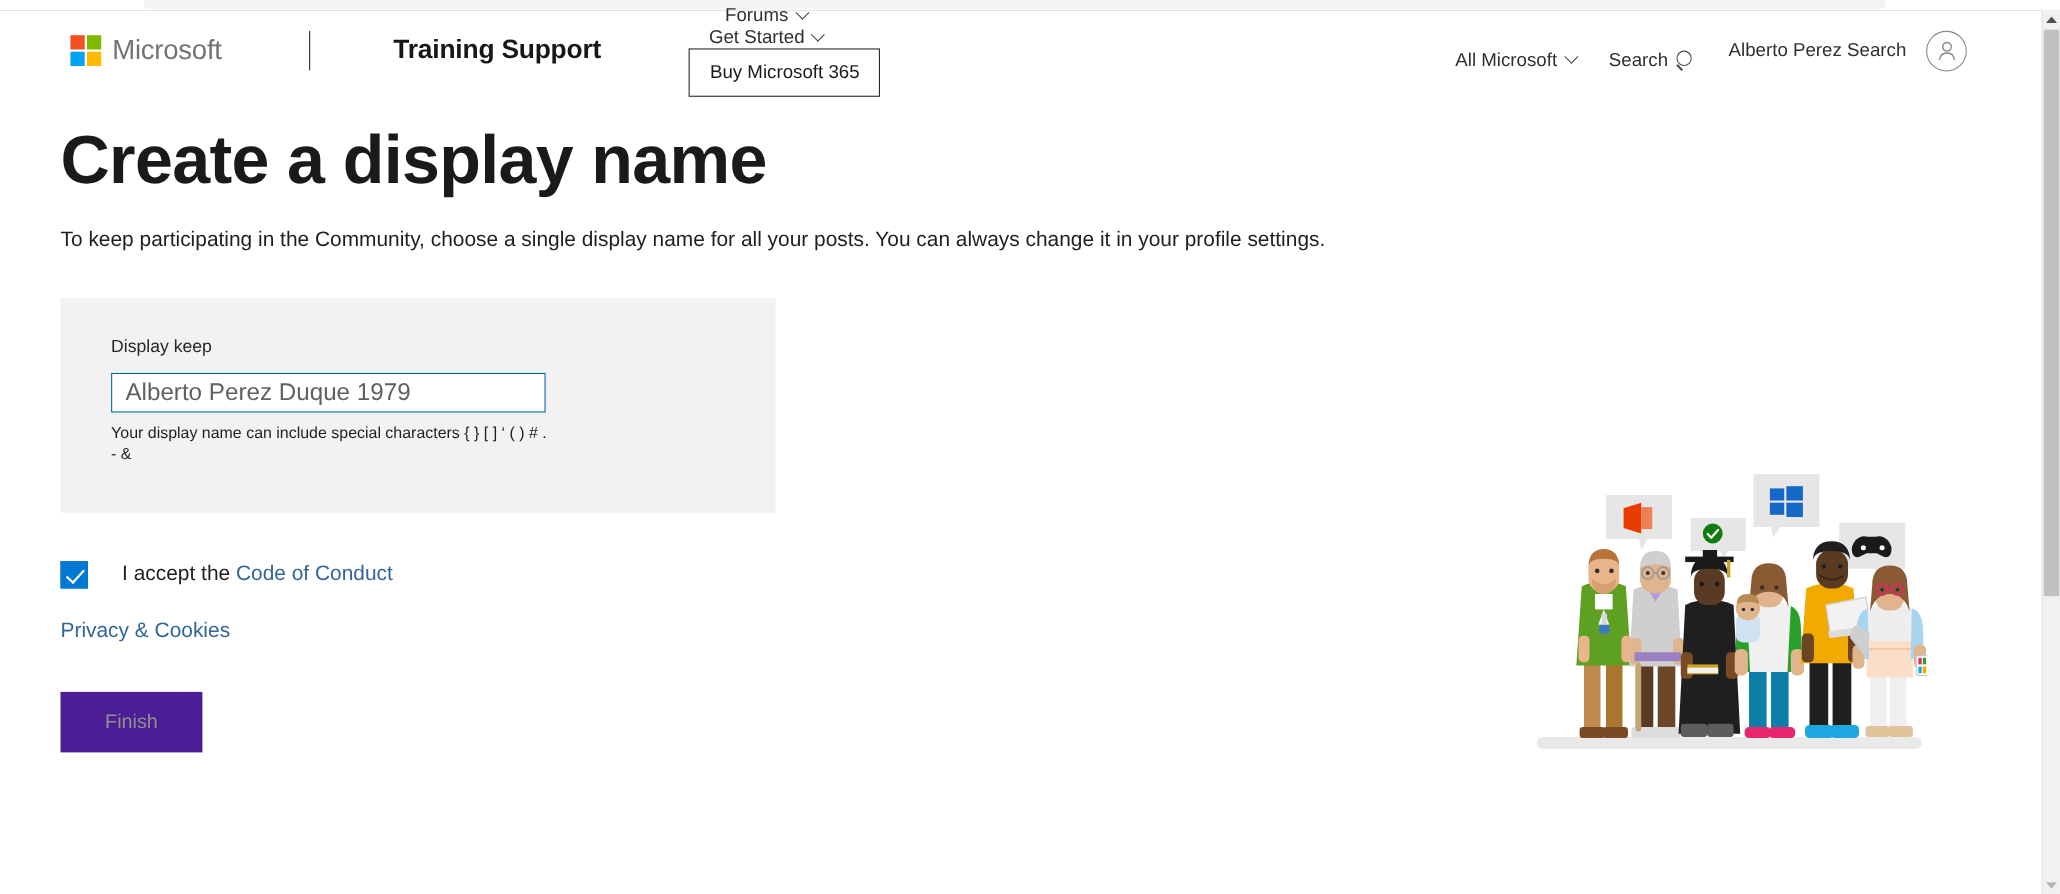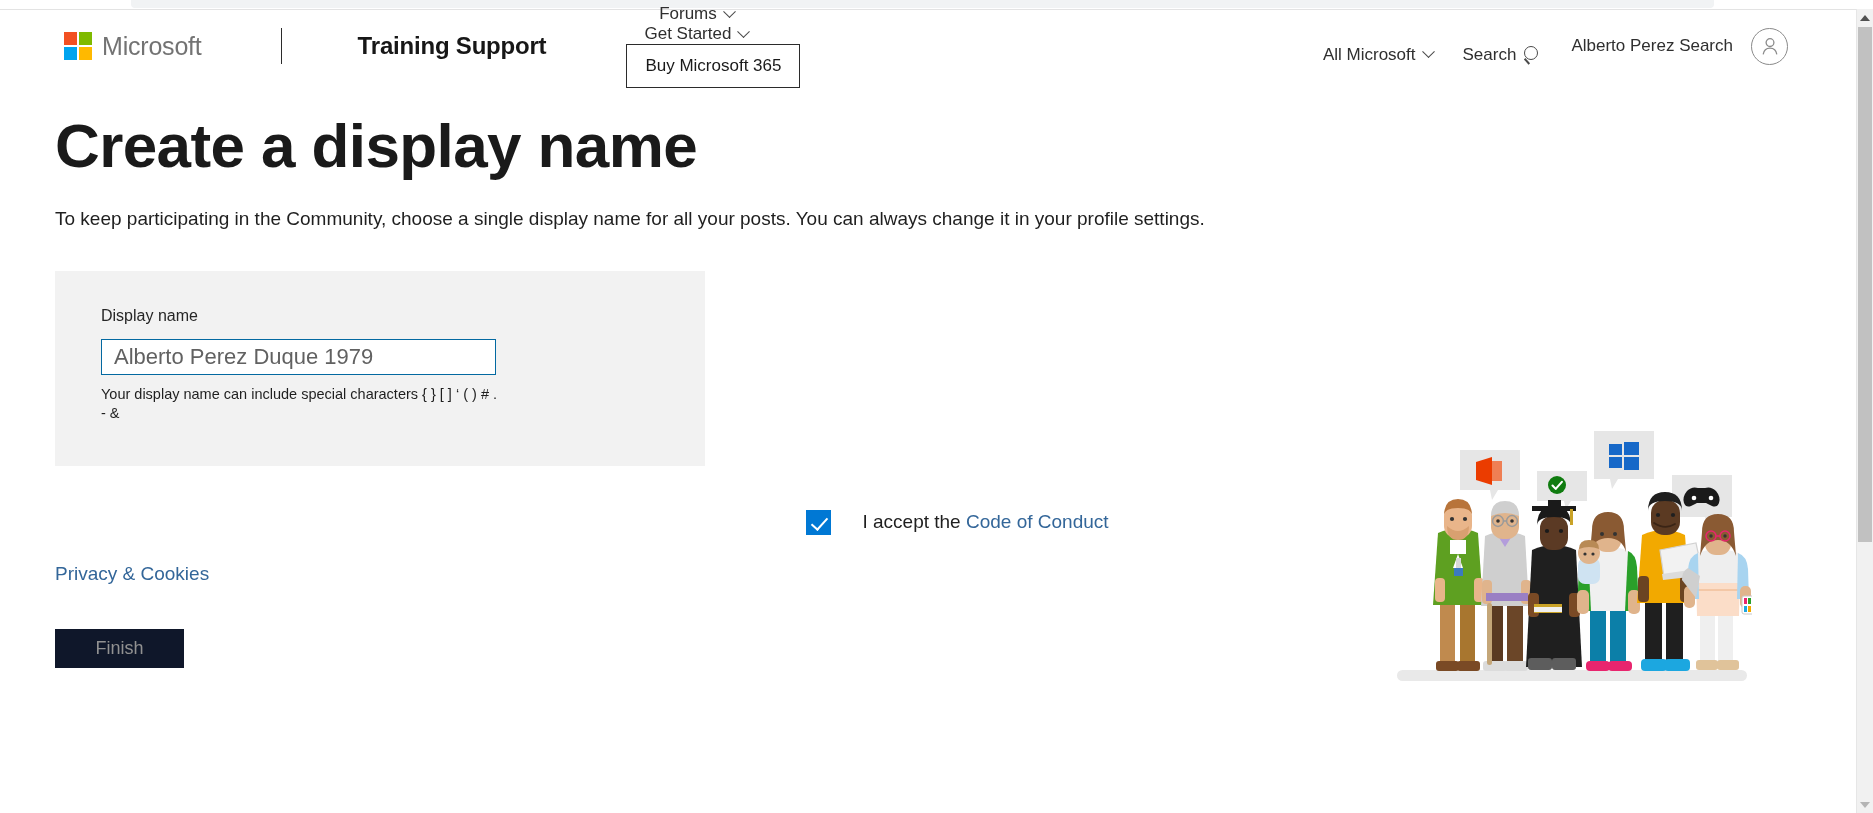--- a/index.html
+++ b/index.html
@@ -209,21 +209,20 @@
     color: #1f1f1f;
     line-height: 1.35;
     max-width: 400px;
   }
 
   .accept-row {
     margin: 44px 0 0 55px;
     display: flex;
     align-items: center;
     gap: 31px;
-    justify-content: center;
   }
   .cb {
     width: 25px; height: 25px;
     background: #0078d4;
     border: 1px solid #0078d4;
     position: relative;
     cursor: pointer;
     flex: none;
   }
   .cb::after {
@@ -245,22 +244,22 @@
   .privacy-link {
     display: inline-block;
     margin: 28px 0 0 55px;
     font-size: 19px;
   }
 
   .finish-btn {
     display: block;
     margin: 44px 0 0 55px;
     width: 129px;
-    height: 39px;
-    background: #0f172a;
+    height: 55px;
+    background: #4c1d95;
     border: none;
     color: #919191;
     font-size: 18px;
     font-family: "Liberation Sans", sans-serif;
     cursor: default;
   }
 
   
   .hero-art {
     position: absolute;
@@ -364,21 +363,21 @@
     </div>
   </div>
 </header>
 
 <main class="main">
 
   <h1 class="page-title">Create a display name</h1>
   <p class="page-subtitle">To keep participating in the Community, choose a single display name for all your posts. You can always change it in your profile settings.</p>
 
   <section class="form-card">
-    <div class="field-label">Display name</div>
+    <div class="field-label">Display keep</div>
     <input class="name-input" type="text" value="Alberto Perez Duque 1979" style="">
     <div class="field-help">Your display name can include special characters { } [ ] ‘ ( ) # . - &amp;</div>
   </section>
 
   <div class="accept-row">
     <span class="cb"></span>
     <span class="accept-text">
       <span>I accept the</span>
       <a class="link">Code of Conduct</a>
     </span>

